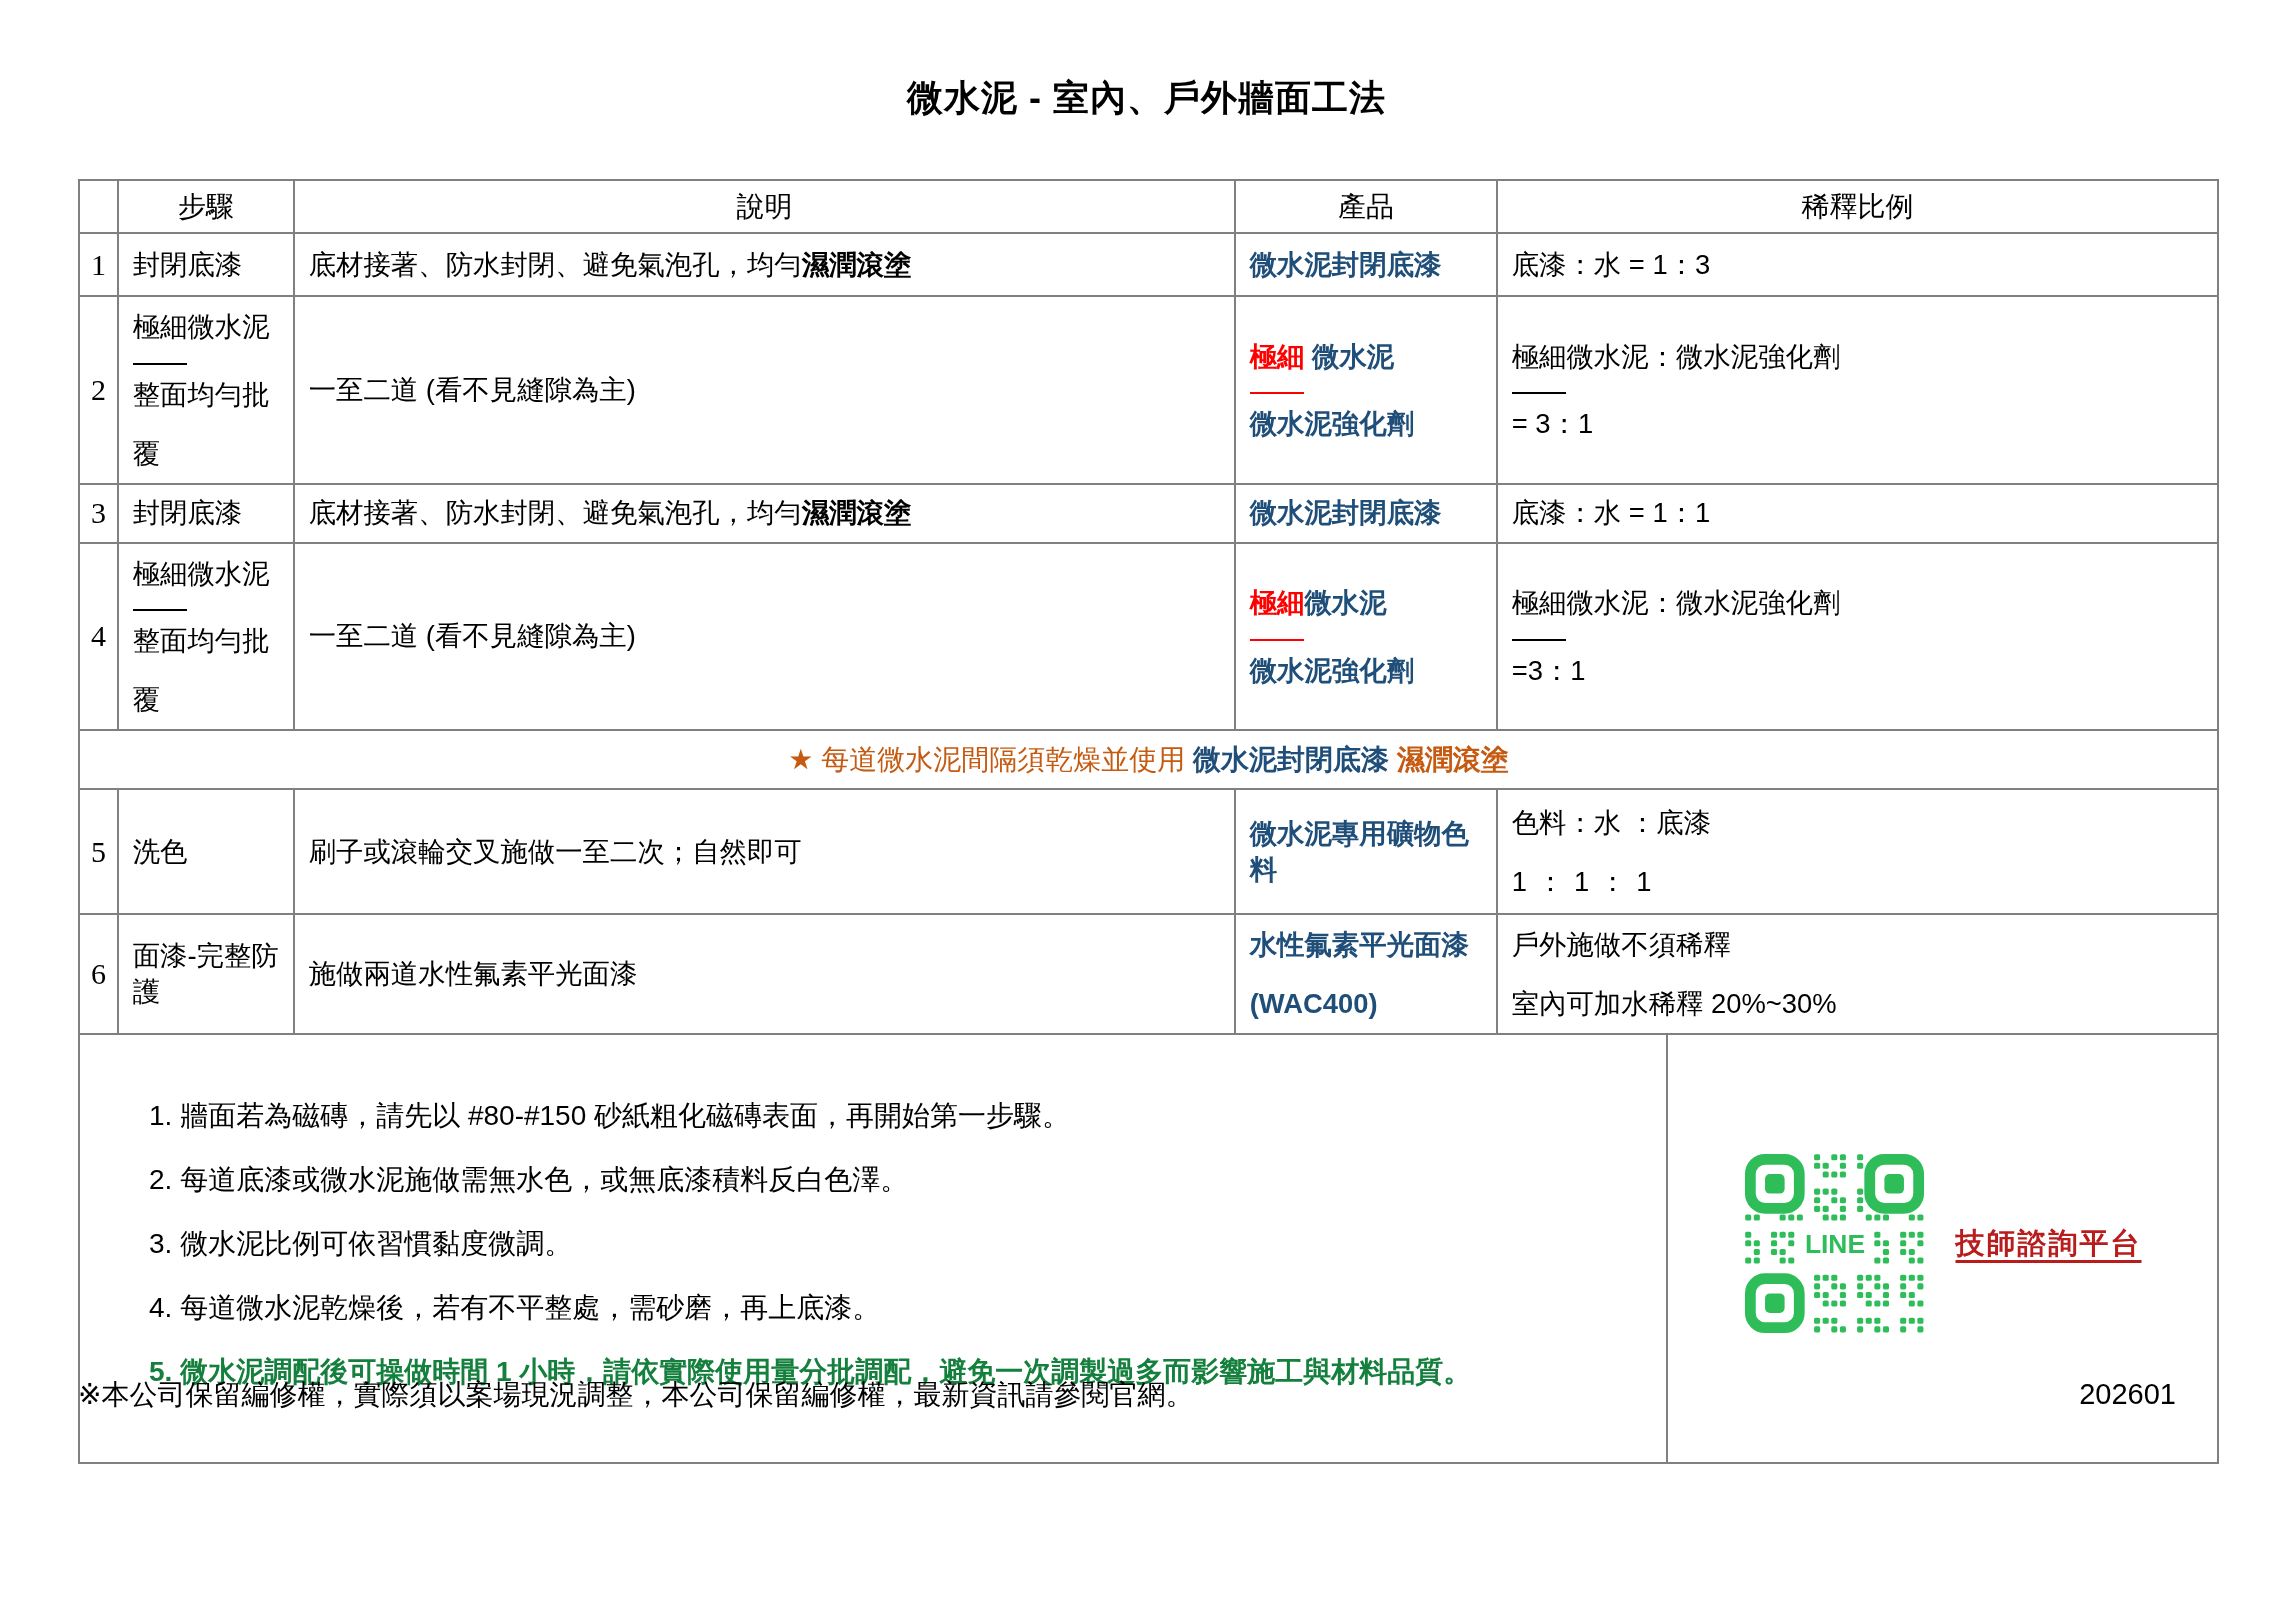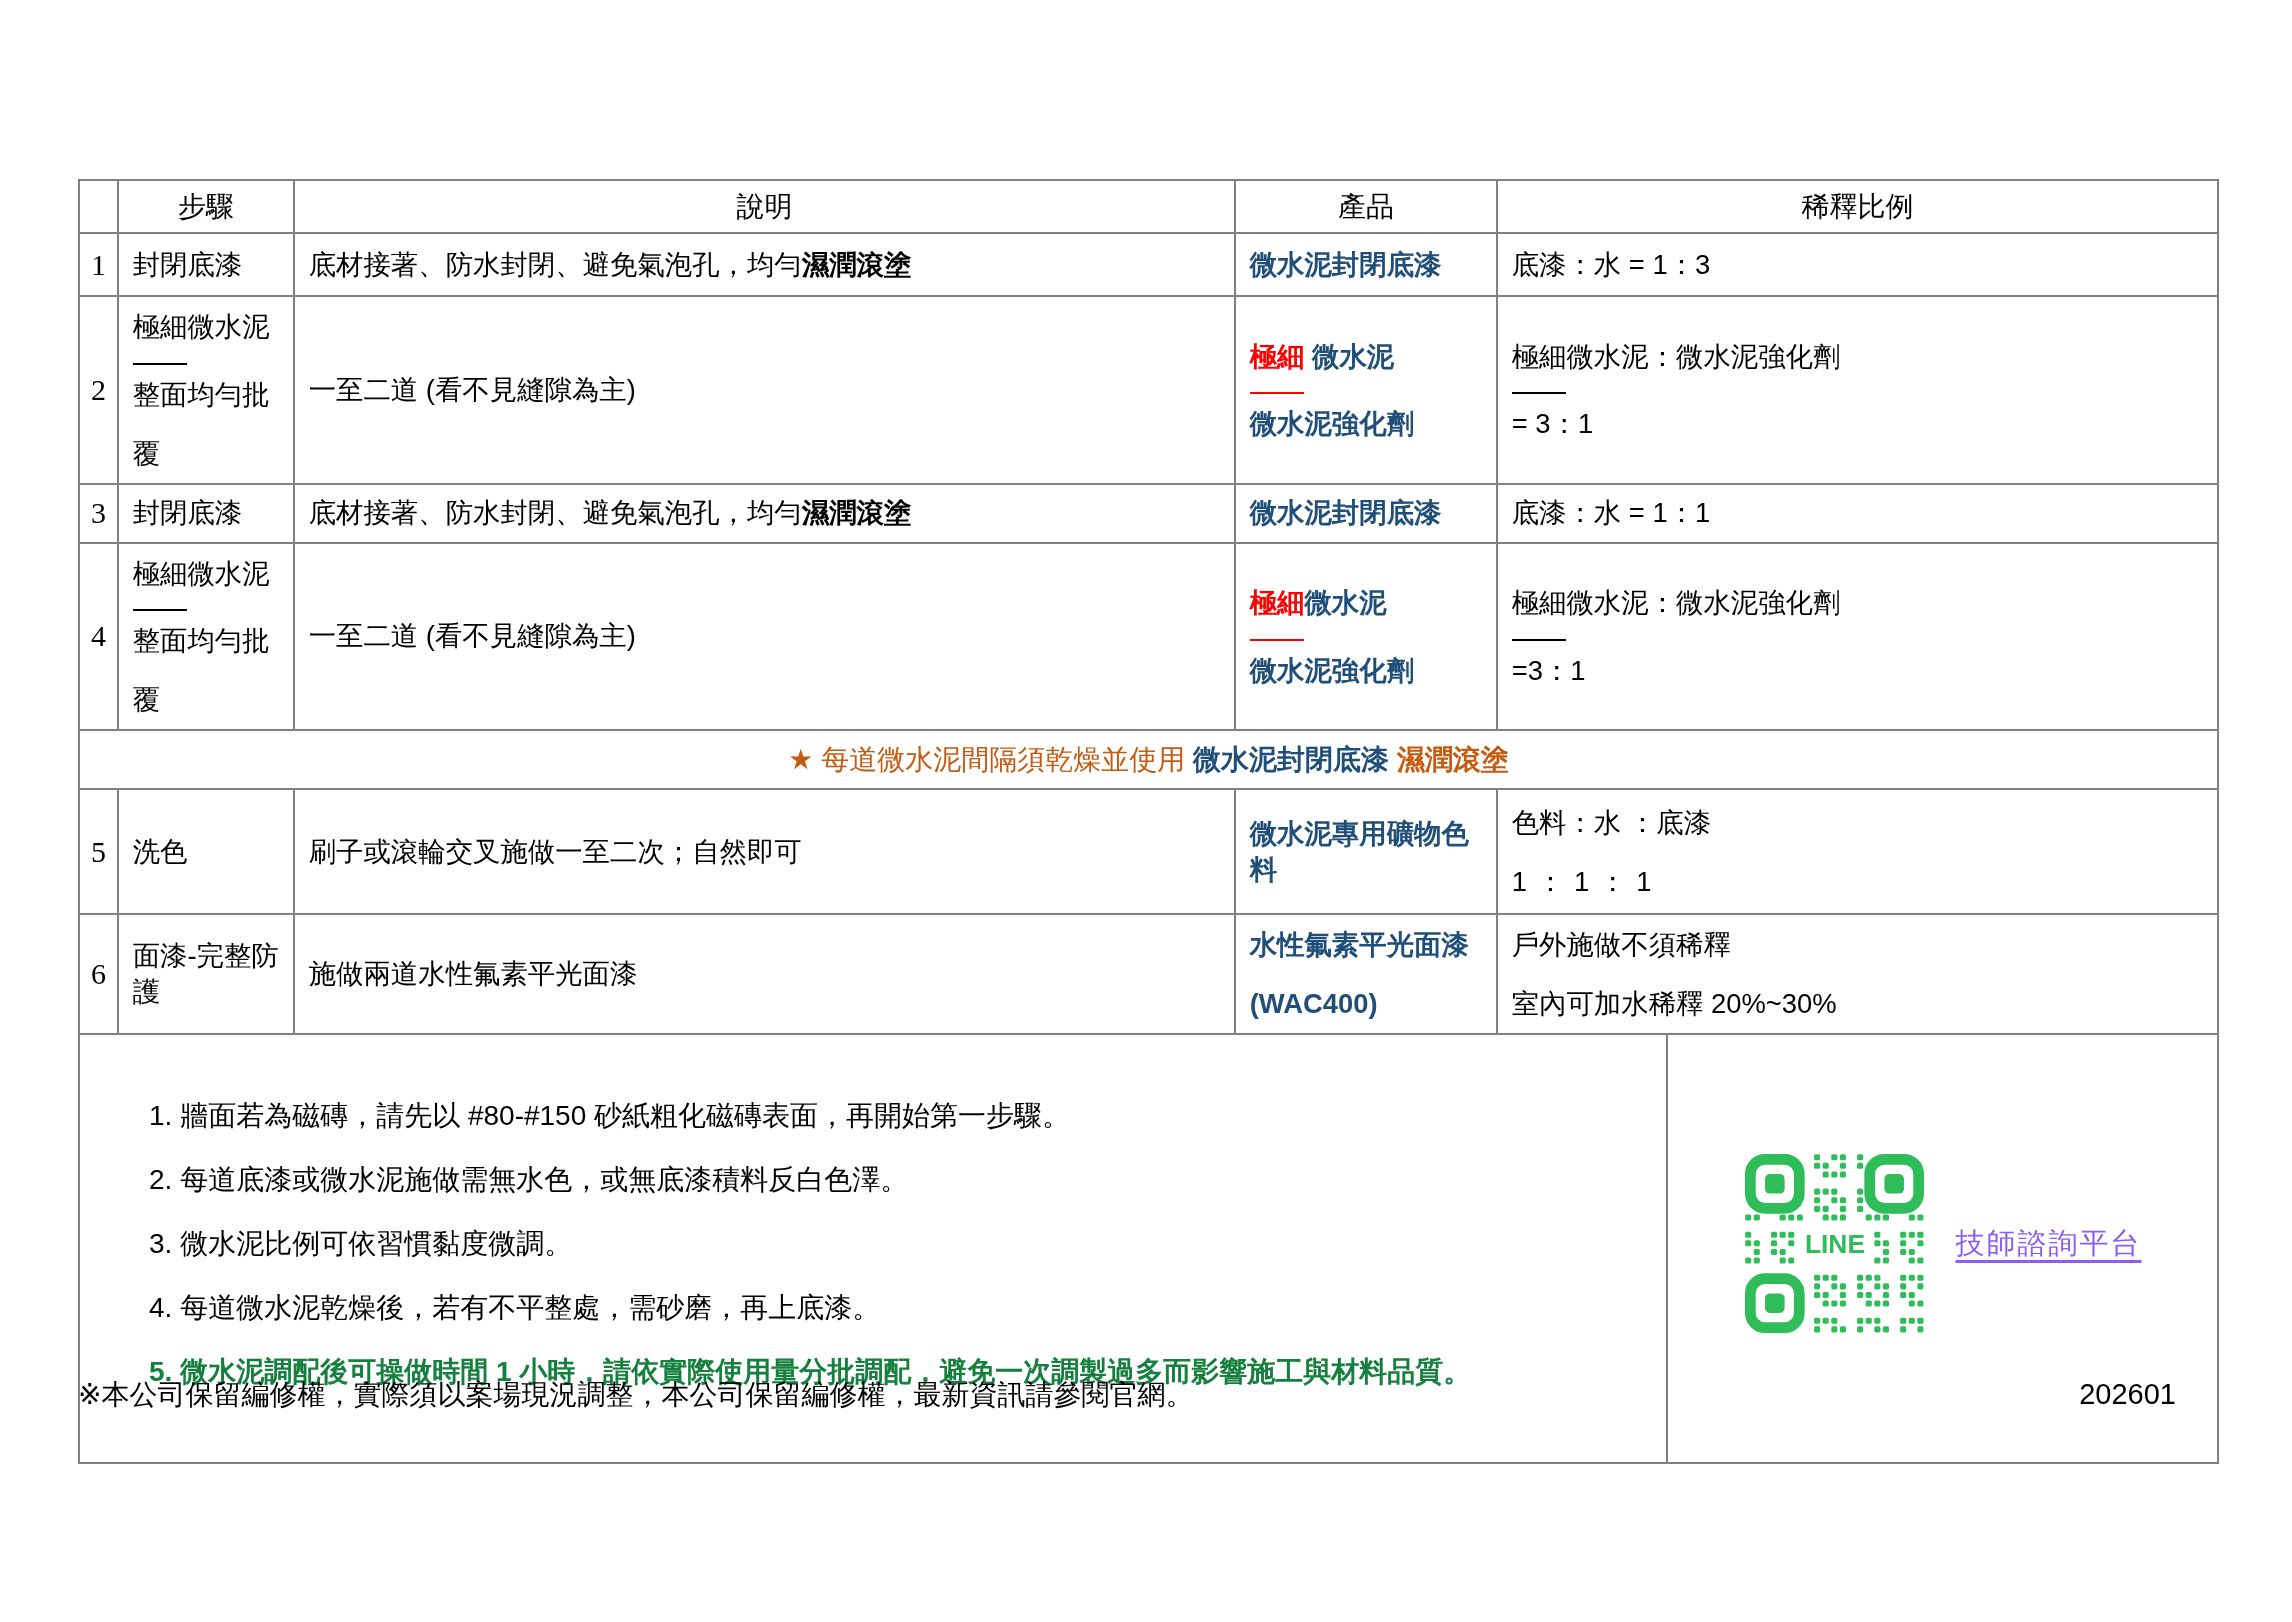--- a/index.html
+++ b/index.html
@@ -69,45 +69,47 @@
   .qr-cell {
     flex: 1;
     display: flex;
     align-items: center;
     justify-content: center;
     gap: 31px;
     padding-bottom: 9.8px;
   }
   .qr-box { width: 181px; height: 181px; }
   .qr-caption {
-    color: #8b5cf6;
+    color: #b91c1c;
     font-size: 29px;
     letter-spacing: 2px;
     text-decoration: underline;
     text-underline-offset: 6.9px;
     text-decoration-thickness: 2.9px;
     cursor: pointer;
+    font-weight: bold;
   }
   .page-footer {
     position: absolute;
     left: 78px;
     top: 1376px;
     width: 2098px;
     display: flex;
     justify-content: space-between;
     align-items: baseline;
     font-size: 28px;
   }
   .footer-code { font-size: 29px; }
 </style>
 </head>
 <body>
 
 <div class="page">
 
+  <div class="doc-title">微水泥 - 室內、戶外牆面工法</div>
 
   <table class="method-table">
     <colgroup>
       <col style="width:39px">
         <col style="width:176px">
         <col style="width:941px">
         <col style="width:262px">
         <col style="width:721px">
     </colgroup>
 

